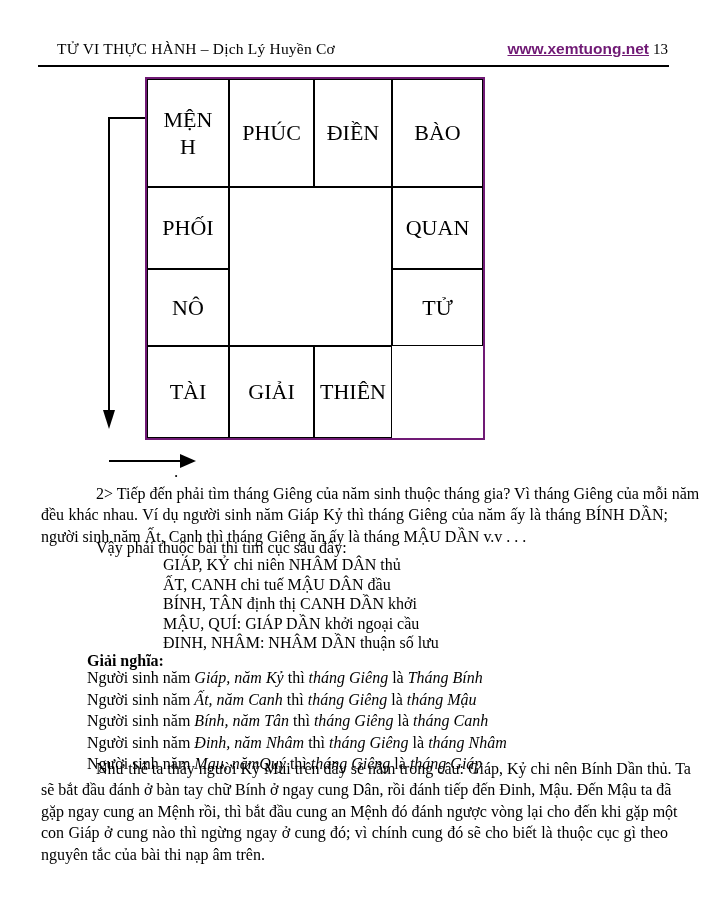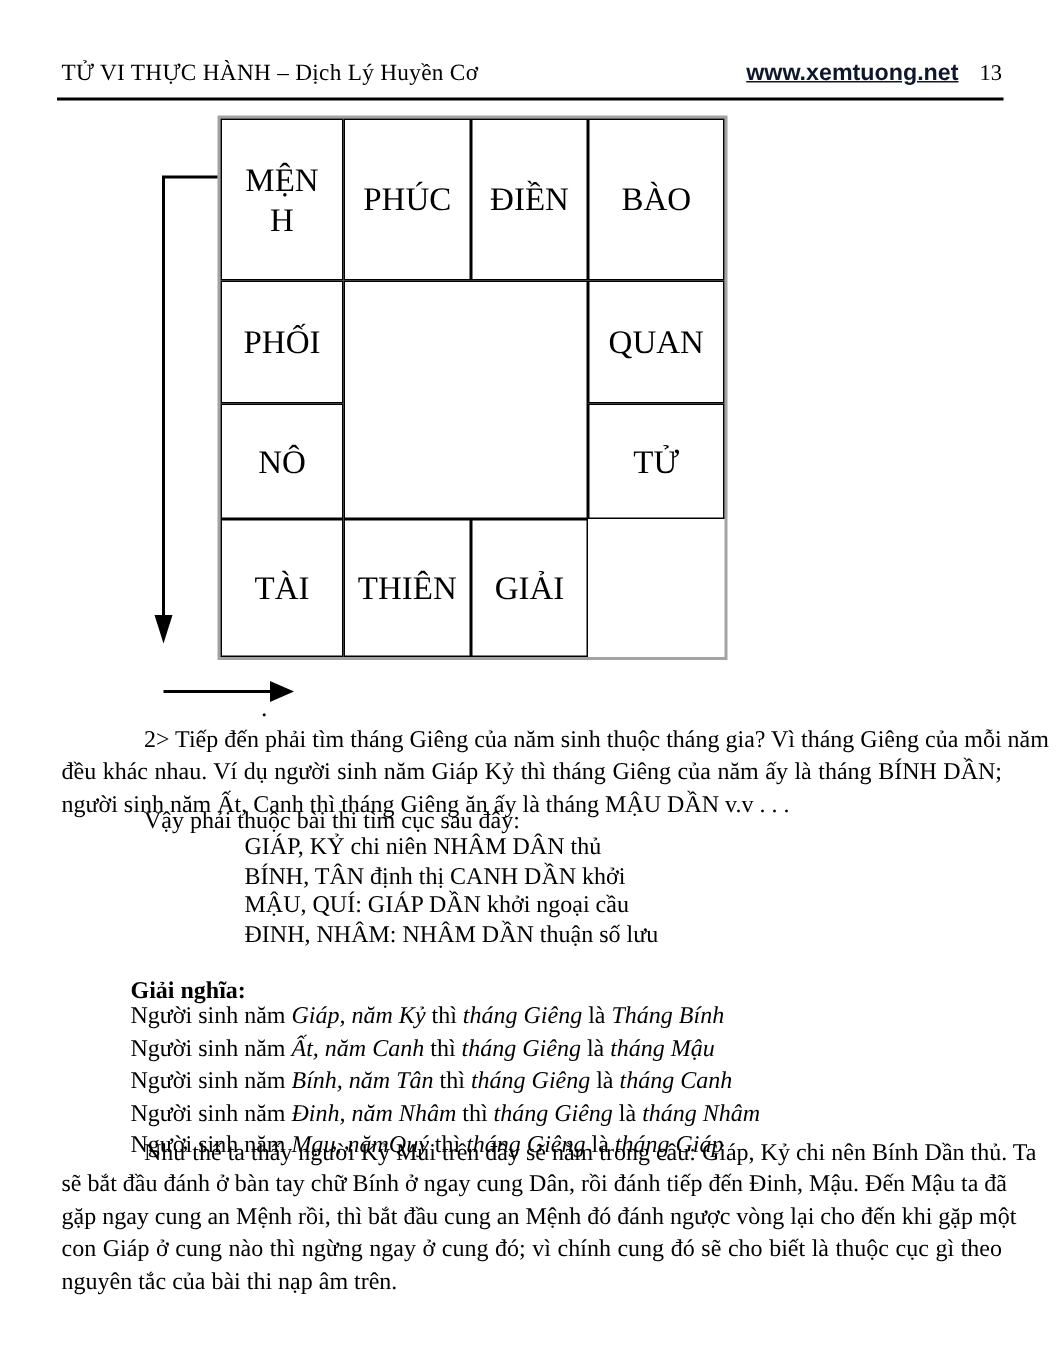--- a/index.html
+++ b/index.html
@@ -8,38 +8,38 @@
     position: relative;
     width: 705px;
     height: 913px;
     background: #ffffff;
     font-family: "Liberation Serif", serif;
     color: #000000;
     overflow: hidden;
   }
 
   
-  .header { position: absolute; top: 40px; left: 41px; right: 32px; height: 22px; }
+  .header { position: absolute; top: 40px; left: 57px; right: 32px; height: 22px; }
   .header-title { position: absolute; left: 0; top: 0; font-size: 15.5px; letter-spacing: 0.2px; }
   .header-right { position: absolute; right: 5px; top: 0; white-space: nowrap; }
   .site-link {
     font-family: "Liberation Sans", sans-serif;
     font-weight: bold; font-size: 15.5px;
-    color: #0f172a; text-decoration: underline;
+    color: #701a75; text-decoration: underline;
   }
-  .page-number { font-size: 15px; margin-left: 10px; }
+  .page-number { font-size: 15px; }
   .header-rule { position: absolute; top: 65px; left: 38px; width: 631px; height: 2px; background: #000; }
 
   
   .palace-table {
     position: absolute; left: 145px; top: 77px;
     display: grid;
     grid-template-columns: 82px 85px 78px 91px;
     grid-template-rows: 108px 82px 77px 92px;
-    border: 2px solid #a3a3a3;
+    border: 2px solid #701a75;
     background: #fff;
   }
   .palace-cell {
     border: 1px solid #000;
     display: flex; align-items: center; justify-content: center;
     font-size: 22px; line-height: 1.25; text-align: center;
   }
   .cell-center { grid-column: 2 / span 2; grid-row: 2 / span 2; }
   .menh-label { display: inline-block; width: 58px; word-break: break-all; }
 
@@ -99,24 +99,24 @@
         <span>NÔ</span>
       </div>
 
     <div class="palace-cell">
         <span>TỬ</span>
       </div>
     <div class="palace-cell">
         <span>TÀI</span>
       </div>
     <div class="palace-cell">
-        <span>THIÊN</span>
+        <span>GIẢI</span>
       </div>
     <div class="palace-cell">
-        <span>GIẢI</span>
+        <span>THIÊN</span>
       </div>
   </div>
 
   <svg class="arrows-svg" viewBox="0 0 120 370">
     <path d="M50 13 H14 V305" stroke="#000" stroke-width="2" fill="none"></path>
     <polygon points="14,324 8,305 20,305" fill="#000"></polygon>
     <path d="M14 356 H86" stroke="#000" stroke-width="2" fill="none"></path>
     <polygon points="101,356 85,349 85,363" fill="#000"></polygon>
   </svg>
   <div class="dot-line">.</div>
@@ -126,20 +126,21 @@
     <div class="jline">đều khác nhau. Ví dụ người sinh năm Giáp Kỷ thì tháng Giêng của năm ấy là tháng BÍNH DẦN;</div>
     <div class="lastline">người sinh năm Ất, Canh thì tháng Giêng ăn ấy là tháng MẬU DẦN v.v . . .</div>
   </div>
 
   <div class="textcol sec-vay" style="position:absolute;">
     <div class="lastline indent">Vậy phải thuộc bài  thi tìm cục sau đây:</div>
   </div>
 
   <div class="textcol sec-verse" style="position:absolute;">
     <div>GIÁP, KỶ chi niên NHÂM DÂN thủ</div>
+    <div>ẤT, CANH chi tuế MẬU DÂN đầu</div>
     <div>BÍNH, TÂN định thị CANH DẦN khởi</div>
     <div>MẬU, QUÍ: GIÁP DẦN khởi ngoại cầu</div>
     <div>ĐINH, NHÂM: NHÂM DẦN thuận số lưu</div>
   </div>
 
   <div class="textcol sec-heading" style="position:absolute;">Giải nghĩa:</div>
 
   <div class="textcol sec-expl" style="position:absolute;">
     <div><span>Người sinh năm </span><i>Giáp, năm Kỷ</i><span> thì </span><i>tháng Giêng</i><span> là </span><i>Tháng Bính</i></div>
     <div><span>Người sinh năm </span><i>Ất, năm Canh</i><span> thì </span><i>tháng Giêng</i><span> là </span><i>tháng Mậu</i></div>

